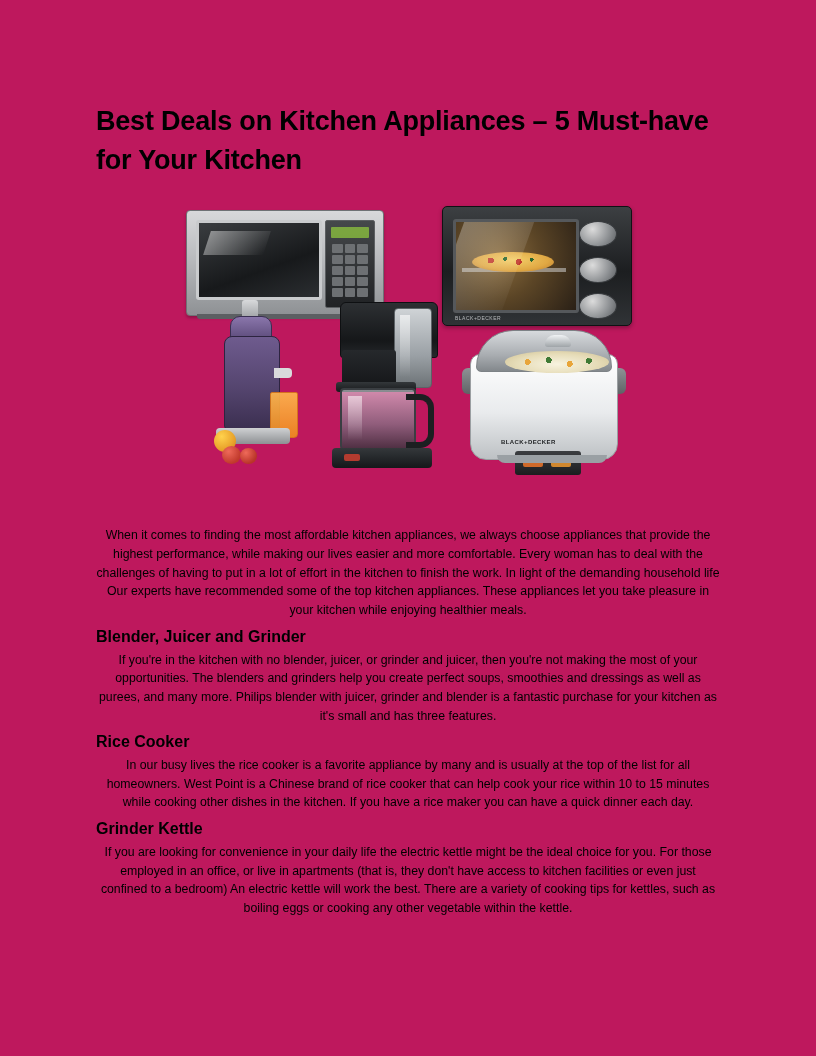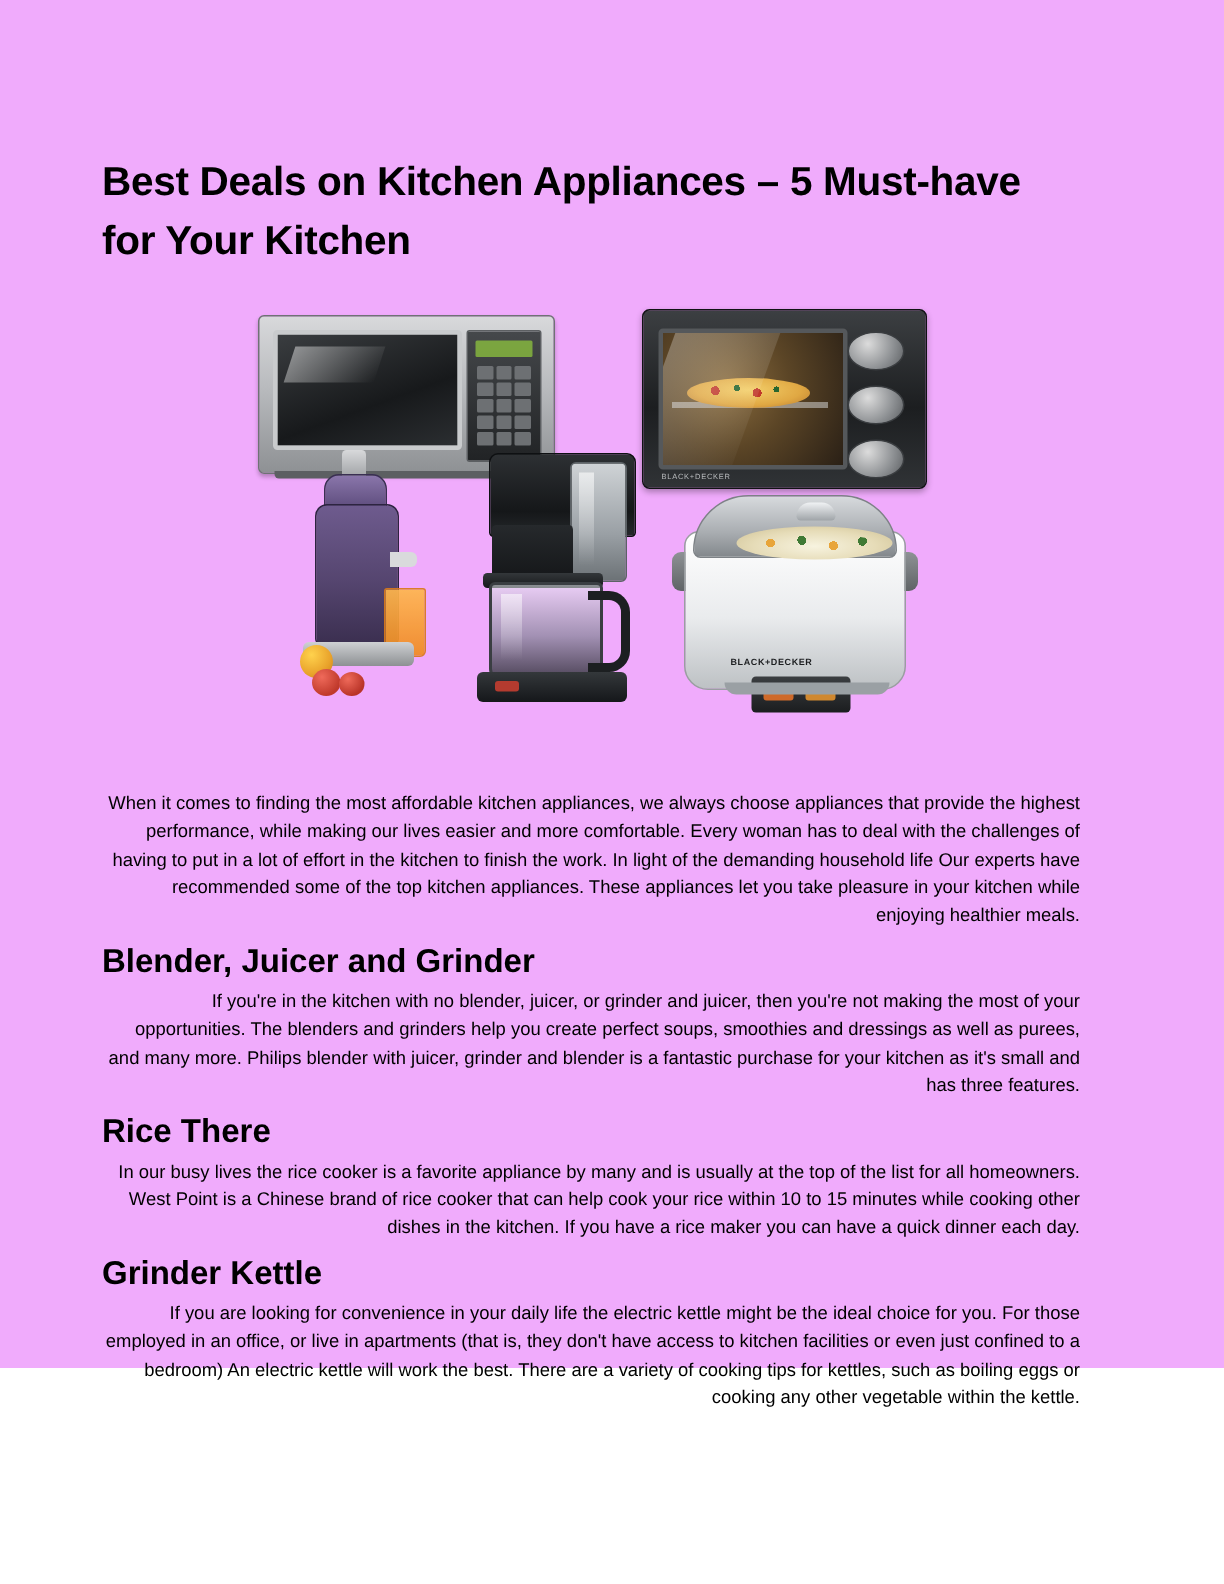--- a/index.html
+++ b/index.html
@@ -10,24 +10,24 @@
   body {
     width: 816px;
     height: 1056px;
     font-family: "Liberation Sans", sans-serif;
     color: #000000;
     overflow: hidden;
   }
   .page {
     position: relative;
     width: 816px;
-    height: 912px;
-    background: #f0abfc;
+    height: 1056px;
+    background: #be185d;
     box-sizing: border-box;
-    padding: 96px 96px 72px 68px;
+    padding: 96px 96px 72px 96px;
   }
   .doc-title {
     font-size: 27px;
     font-weight: bold;
     line-height: 1.45;
     letter-spacing: -0.2px;
     margin: 0;
     padding-top: 6px;
   }
   .hero {
@@ -410,24 +410,24 @@
     left: 26px; bottom: -4px;
     width: 110px; height: 8px;
     background: #9aa0a4;
     border-radius: 0 0 10px 10px;
   }
   
   .body-copy p {
     font-size: 12.3px;
     line-height: 1.52;
     margin: 0 0 2px 0;
-    text-align: right;
+    text-align: center;
   }
   h2.sec {
-    font-size: 22px;
+    font-size: 16px;
     font-weight: bold;
     margin: 7px 0 3px 0;
     line-height: 1.3;
   }
   .intro {
     margin-bottom: 4px;
   }
 </style>
 </head>
 <body>
@@ -520,20 +520,20 @@
 
     </div>
   </div>
 
   <div class="body-copy">
     <p class="intro">When it comes to finding the most affordable kitchen appliances, we always choose appliances that provide the highest performance, while making our lives easier and more comfortable. Every woman has to deal with the challenges of having to put in a lot of effort in the kitchen to finish the work. In light of the demanding household life Our experts have recommended some of the top kitchen appliances. These appliances let you take pleasure in your kitchen while enjoying healthier meals.</p>
 
     <h2 class="sec">Blender, Juicer and Grinder</h2>
     <p>If you're in the kitchen with no blender, juicer, or grinder and juicer, then you're not making the most of your opportunities. The blenders and grinders help you create perfect soups, smoothies and dressings as well as purees, and many more. Philips blender with juicer, grinder and blender is a fantastic purchase for your kitchen as it's small and has three features.</p>
 
-    <h2 class="sec">Rice There</h2>
+    <h2 class="sec">Rice Cooker</h2>
     <p>In our busy lives the rice cooker is a favorite appliance by many and is usually at the top of the list for all homeowners. West Point is a Chinese brand of rice cooker that can help cook your rice within 10 to 15 minutes while cooking other dishes in the kitchen. If you have a rice maker you can have a quick dinner each day.</p>
 
     <h2 class="sec">Grinder Kettle</h2>
     <p>If you are looking for convenience in your daily life the electric kettle might be the ideal choice for you. For those employed in an office, or live in apartments (that is, they don't have access to kitchen facilities or even just confined to a bedroom) An electric kettle will work the best. There are a variety of cooking tips for kettles, such as boiling eggs or cooking any other vegetable within the kettle.</p>
   </div>
 
 </div>
 
 </body></html>

